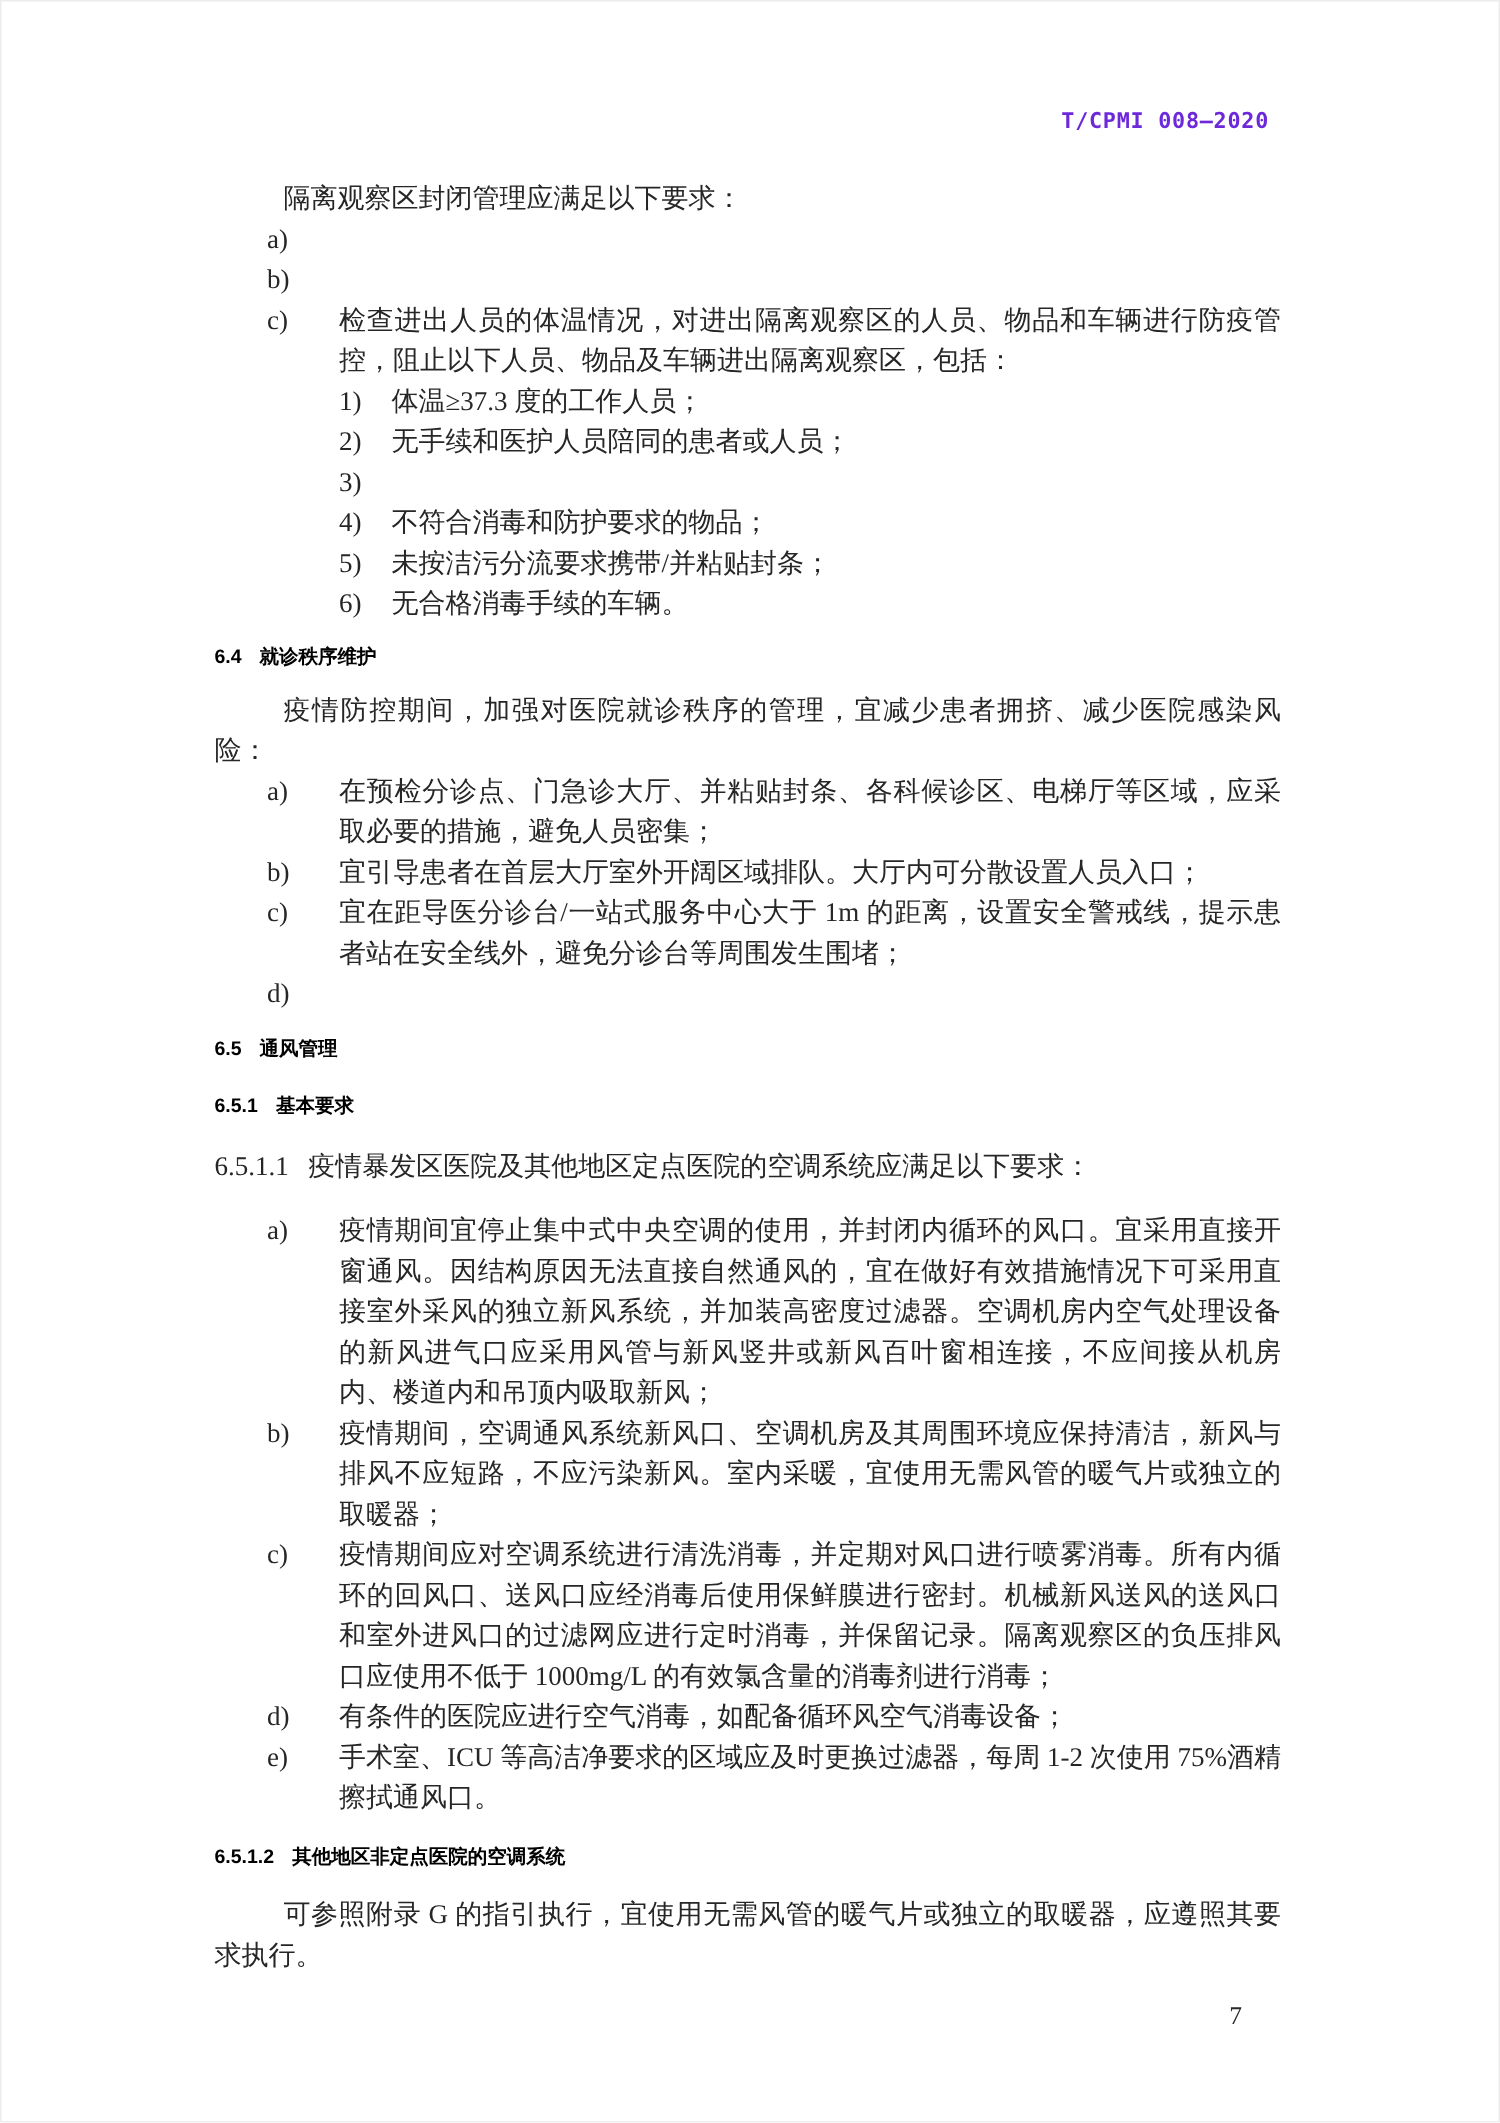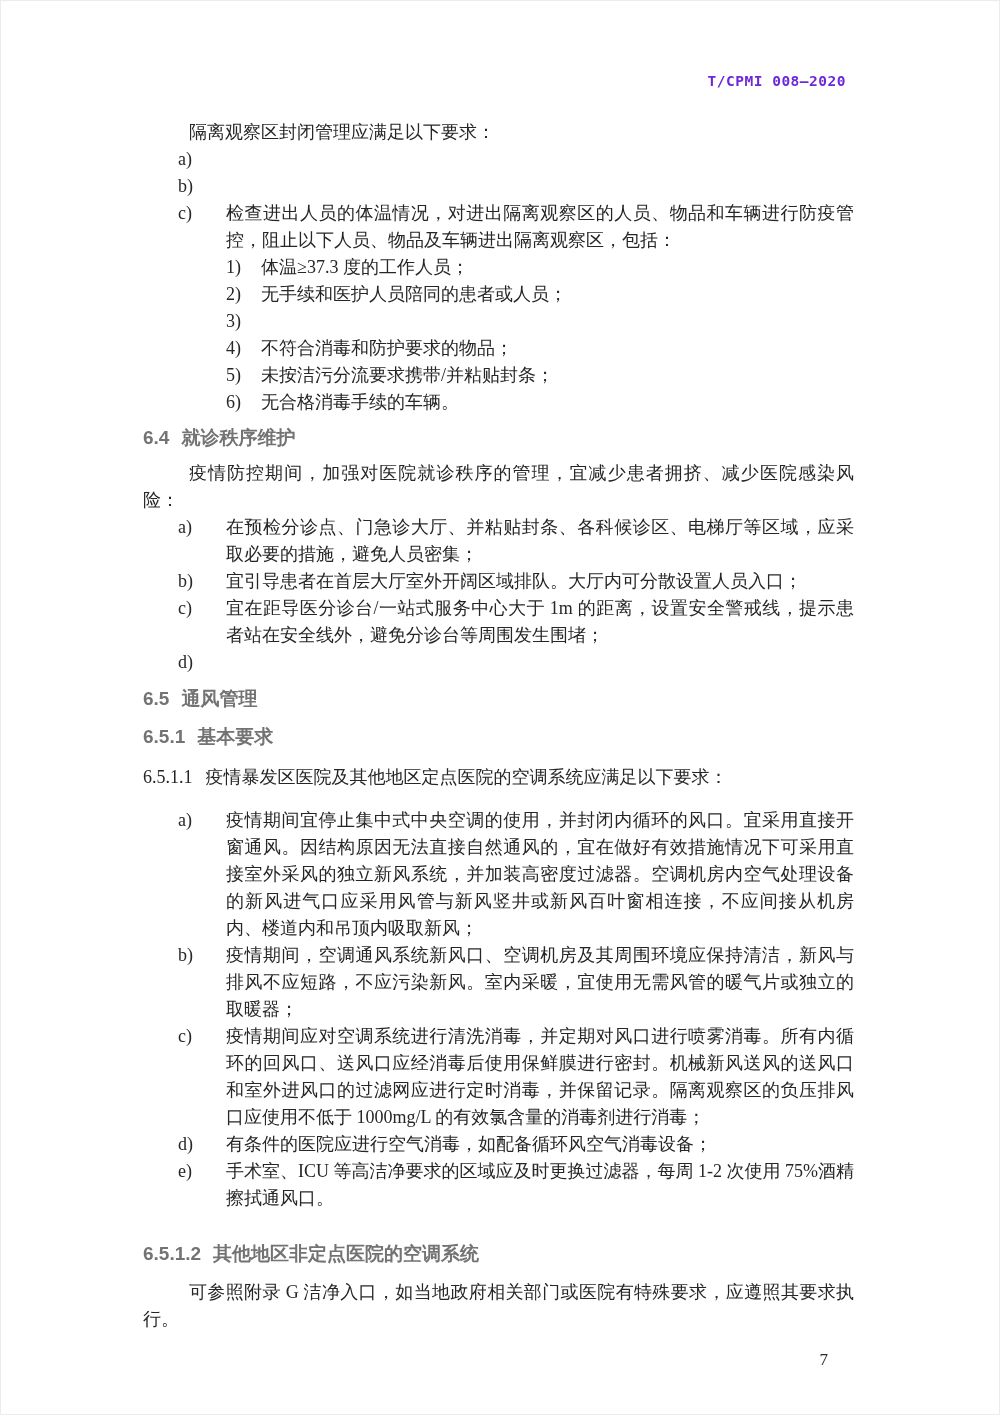--- a/index.html
+++ b/index.html
@@ -18,27 +18,27 @@
     text-align:justify;
   }
   .para{margin:0;text-indent:46px;}
   .li{display:flex;padding-left:35px;}
   .li .lbl{flex:0 0 48px;}
   .li .txt{flex:1;text-align:justify;}
   .sub{padding-left:83px;}
   .sub .lbl{flex:0 0 35px;}
   .h{
     font-family:"Liberation Sans","DejaVu Sans",sans-serif;
-    font-size:19px;font-weight:bold;line-height:28px;margin:0;color:#737373;
+    font-size:13px;font-weight:bold;line-height:28px;margin:0;color:#000000;
   }
   .h .h-num{margin-right:12px;}
   .h-64{margin:8px 0 8px;}
   .h-65{margin:9px 0 0;}
   .h-651{margin:10px 0 0;}
-  .h-6512{margin:28px 0 11px;}
+  .h-6512{margin:12px 0 11px;}
   .clause{margin:13px 0 16px;text-align:justify;}
   .clause .c-num{margin-right:13px;}
   .pagenum{margin-top:13px;padding-right:26px;text-align:right;font-size:17px;color:#2a2a2a;}
 </style>
 </head>
 <body>
 
 <div class="page">
 
   <div class="doc-code">T/CPMI 008—2020</div>
@@ -134,18 +134,18 @@
     </div>
     <div class="li">
       <span class="lbl">e)</span>
       <span class="txt">手术室、ICU 等高洁净要求的区域应及时更换过滤器，每周 1-2 次使用 75%酒精擦拭通风口。</span>
     </div>
 
     <h2 class="h h-6512">
       <span class="h-num">6.5.1.2</span><span>其他地区非定点医院的空调系统</span>
     </h2>
 
-    <p class="para">可参照附录 G 洁净入口，如当地政府相关部门或医院有特殊要求，应遵照其要求执行。</p>
+    <p class="para">可参照附录 G 的指引执行，宜使用无需风管的暖气片或独立的取暖器，应遵照其要求执行。</p>
 
     <div class="pagenum">7</div>
 
   </div>
 </div>
 
 </body></html>

